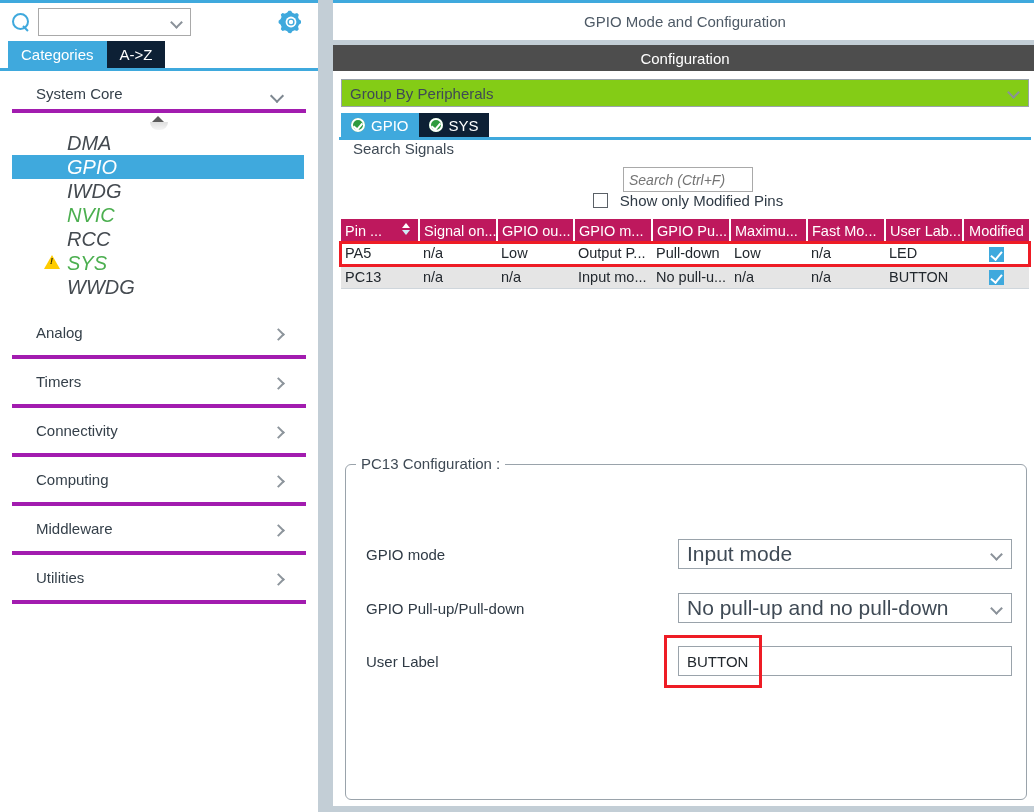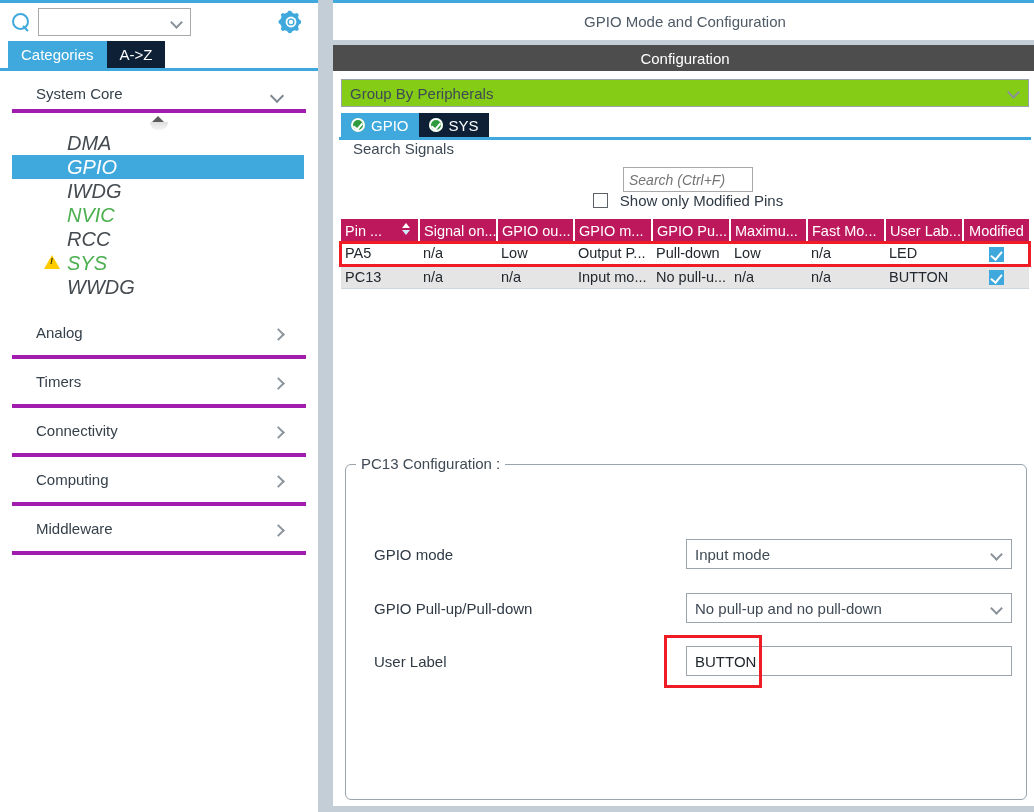--- a/index.html
+++ b/index.html
@@ -270,28 +270,28 @@
   
   .fset {
     margin: 0 4px 0 6px; border: 1px solid #9aa3ab; border-radius: 6px;
     height: 336px; position: relative; padding: 0 14px;
   }
   .fset-legend {
     position: absolute; top: -10px; left: 10px; background: #ffffff;
     padding: 0 5px; font-size: 15px; color: #3f4a55;
   }
   .frow {
-    position: absolute; left: 28px; right: 14px; height: 30px;
+    position: absolute; left: 20px; right: 14px; height: 30px;
     display: flex; align-items: center;
   }
   .frow .lbl { width: 312px; font-size: 15px; color: #2f3a45; }
   .fsel {
     flex: 1 1 auto; height: 30px; border: 1px solid #9aa3ab; background: #fff;
     display: flex; align-items: center; padding: 0 8px;
-    font-size: 15px; color: #3f4a55; position: relative;
+    font-size: 21px; color: #3f4a55; position: relative;
   }
   .fsel .chev {
     position: absolute; right: 10px; top: 10px;
     width: 9px; height: 9px;
     border-right: 2px solid #8a9199; border-bottom: 2px solid #8a9199;
     transform: rotate(45deg);
   }
   .ftext {
     flex: 1 1 auto; height: 30px; border: 1px solid #9aa3ab; background: #fff;
     display: flex; align-items: center; padding: 0 8px;
@@ -384,20 +384,26 @@
       </div>
       <div class="grp">
         <div class="grp-head" style="height:49px">
           <span>Computing</span>
           <span class="caret-r" style="top:20px"></span>
         </div>
       </div>
       <div class="grp">
         <div class="grp-head" style="height:49px">
           <span>Middleware</span>
+          <span class="caret-r" style="top:20px"></span>
+        </div>
+      </div>
+      <div class="grp">
+        <div class="grp-head" style="height:49px">
+          <span>Utilities</span>
           <span class="caret-r" style="top:20px"></span>
         </div>
       </div>
 
     </div>
   </div>
 
   <div id="splitter"></div>
 
   <div id="right">

